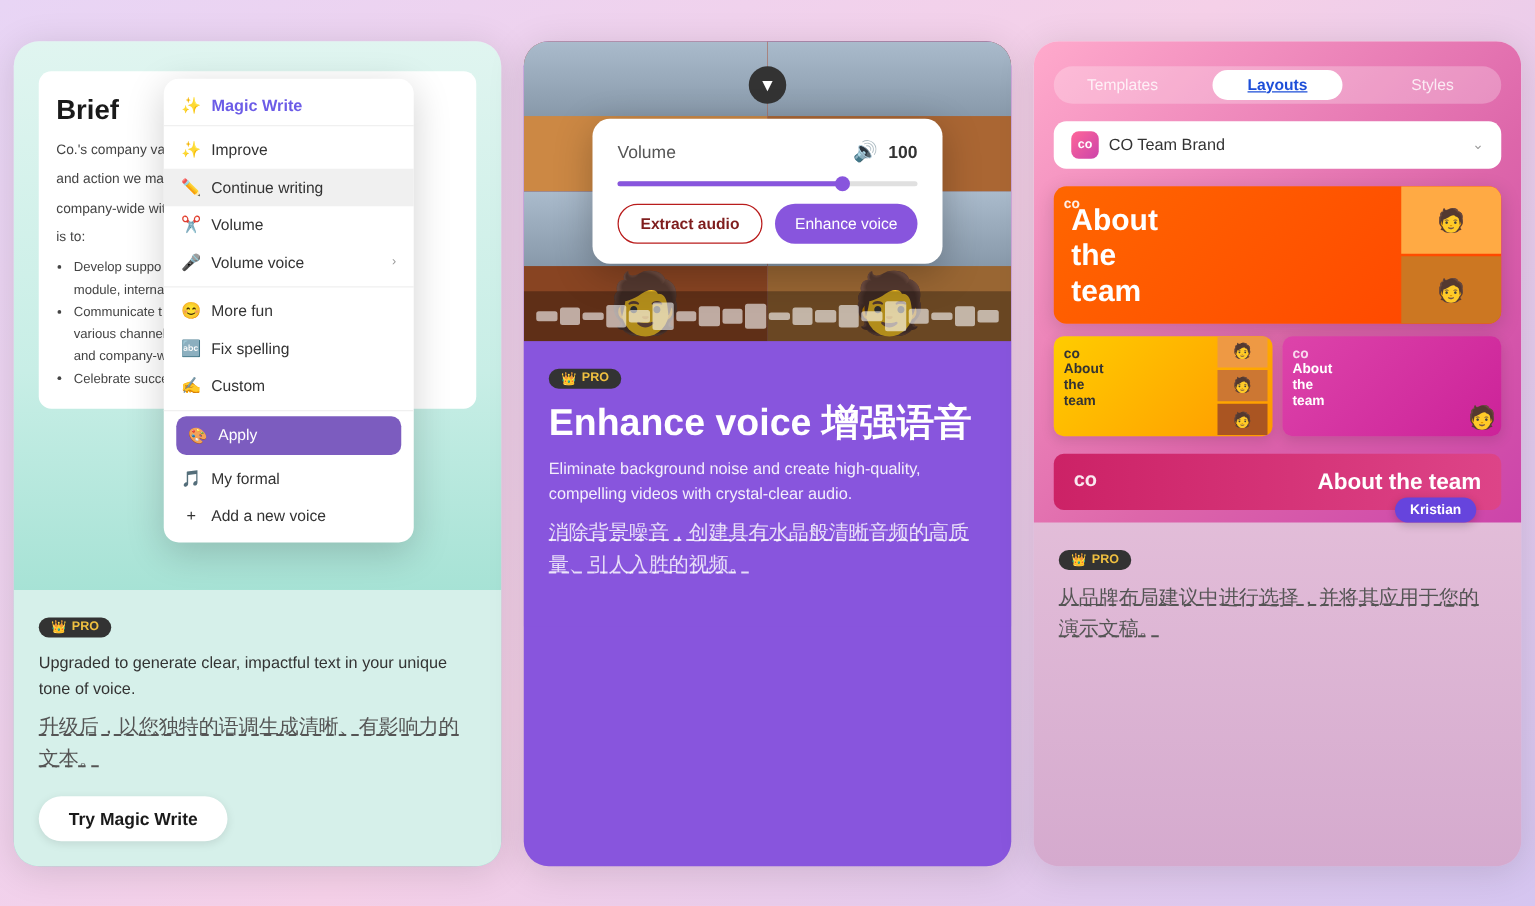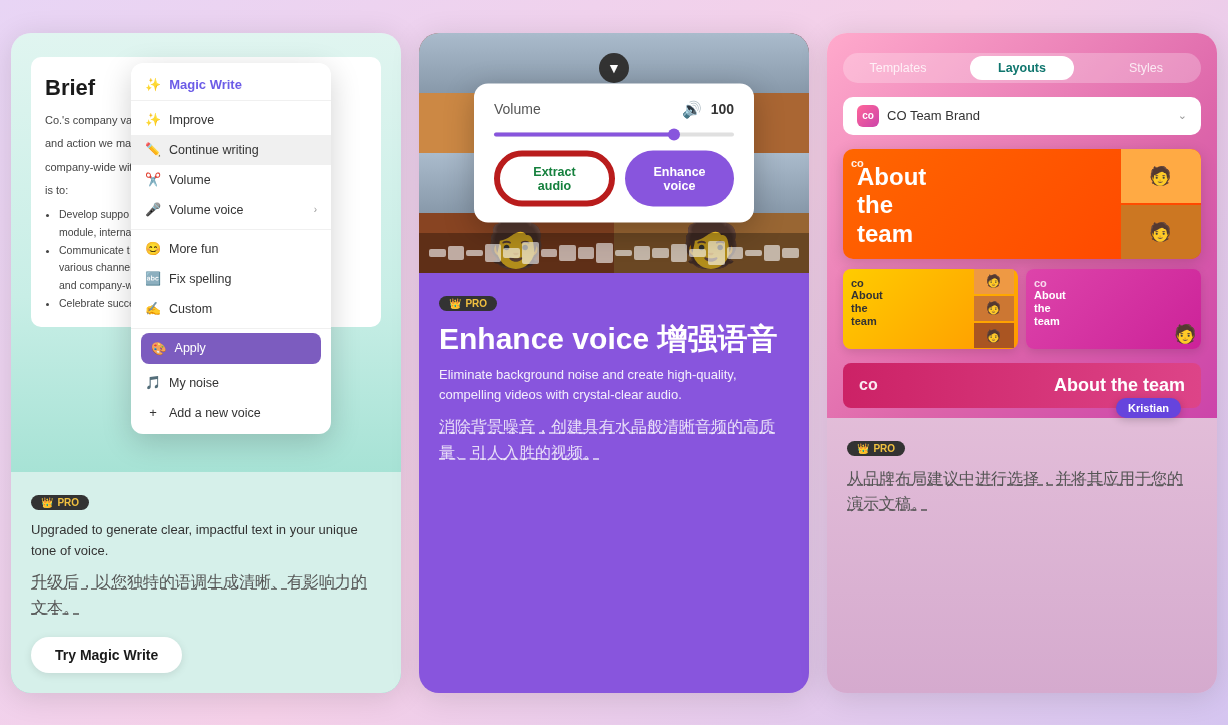--- a/index.html
+++ b/index.html
@@ -301,36 +301,36 @@
       background: #8855dd;
       border-radius: 50%;
     }
     .volume-actions {
       display: flex;
       gap: 10px;
     }
     .btn-extract {
       flex: 1;
       background: white;
-      border: 6px solid #b91c1c;
+      border: 1px solid #b91c1c;
       border-radius: 30px;
       padding: 8px 16px;
       font-size: 12.5px;
       font-weight: 600;
-      color: #15803d;
+      color: #7f1d1d;
       cursor: pointer;
     }
     .btn-enhance {
       flex: 1;
       background: #8855dd;
       border: none;
       border-radius: 30px;
       padding: 8px 16px;
       font-size: 12.5px;
-      font-weight: 700;
+      font-weight: 400;
       color: white;
       cursor: pointer;
     }
     .card2-bottom {
       padding: 20px;
       background: #8855dd;
     }
     .card2-bottom .card-main-title {
       color: white;
     }
@@ -363,22 +363,23 @@
       flex: 1;
       text-align: center;
       padding: 5px 0;
       border-radius: 20px;
       font-size: 12.5px;
       color: rgba(255,255,255,0.8);
       cursor: pointer;
     }
     .layout-tab.active {
       background: white;
-      color: #0f766e;
+      color: #1d4ed8;
       font-weight: 600;
+      text-decoration: underline;
     }
     .brand-selector {
       background: white;
       border-radius: 10px;
       padding: 8px 14px;
       display: flex;
       align-items: center;
       gap: 8px;
       margin-bottom: 14px;
       font-size: 13px;
@@ -638,21 +639,21 @@
           <span class="mw-item-icon">✍️</span>
           <span>Custom</span>
         </div>
         <div class="mw-divider"></div>
         <div class="apply-item">
           <span>🎨</span>
           <span>Apply</span>
         </div>
         <div class="mw-item">
           <span class="mw-item-icon">🎵</span>
-          <span>My noise</span>
+          <span>My formal</span>
         </div>
         <div class="mw-item">
           <span class="mw-item-icon">+</span>
           <span>Add a new voice</span>
         </div>
       </div>
     </div>
 
     <div class="card1-bottom">
       <div class="pro-badge">

